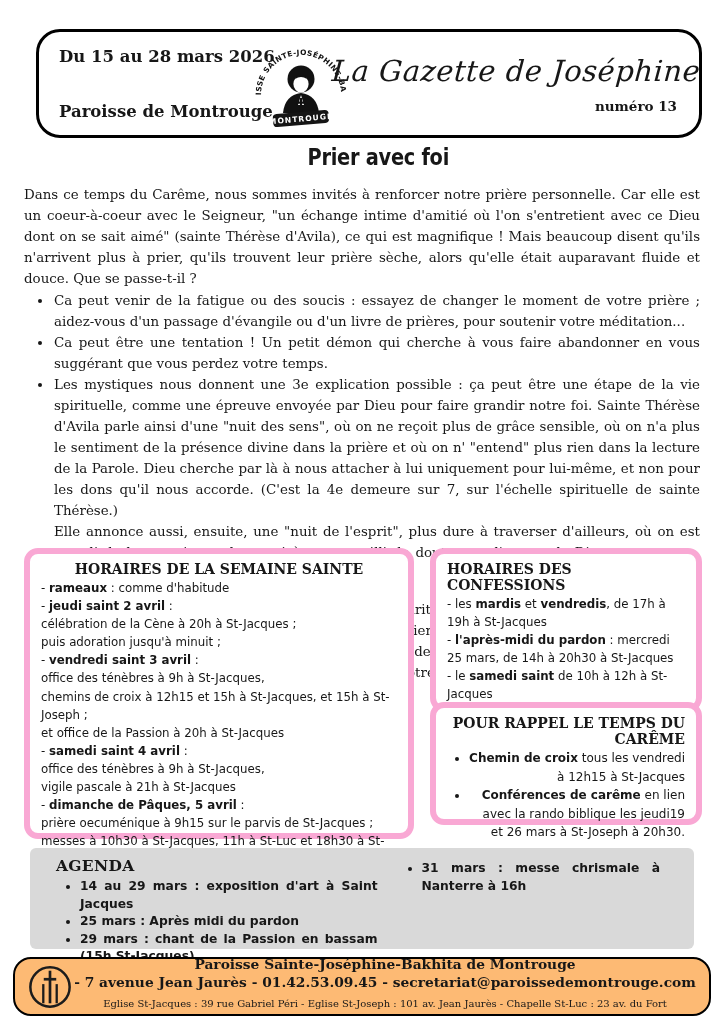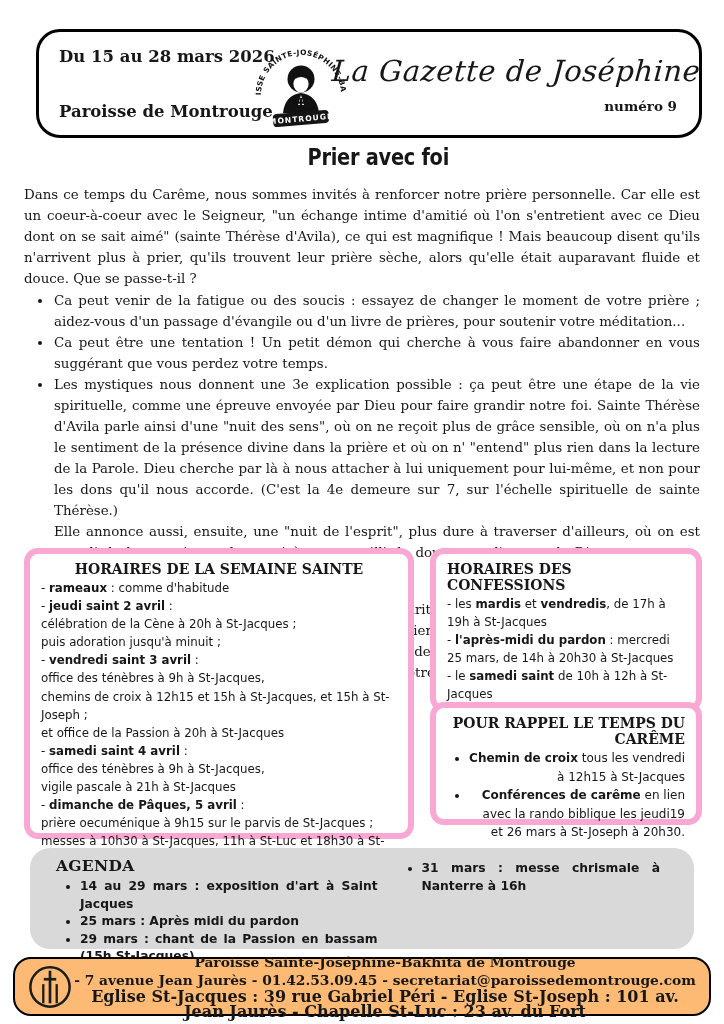--- a/index.html
+++ b/index.html
@@ -37,38 +37,38 @@
   .sbox .btitle{font-weight:bold;font-size:14px;margin-bottom:2px;}
   .btitle.centered{text-align:center;}
   .sbox .bline{font-family:"DejaVu Sans",sans-serif;font-size:11.8px;line-height:18.1px;}
   #box-semaine{left:24px;top:548px;width:390px;height:291px;}
   #box-confessions{left:430px;top:548px;width:272px;height:164px;}
   #box-careme{left:430px;top:702px;width:272px;height:123px;text-align:right;}
   #box-careme ul{margin:2px 0 0 0;padding-left:22px;}
   #box-careme li{font-family:"DejaVu Sans",sans-serif;font-size:12px;line-height:18.5px;}
 
   
-  .agenda{position:absolute;left:30px;top:848px;width:664px;height:101px;border-radius:20px;
+  .agenda{position:absolute;left:30px;top:848px;width:664px;height:101px;border-radius:6px;
           display:flex;padding:8px 20px 8px 26px;box-sizing:border-box;}
   .agenda-left{width:53%;}
   .agenda-title{font-weight:bold;font-size:15.5px;letter-spacing:.3px;}
   .agenda ul{margin:3px 0 0 0;padding-left:24px;}
   .agenda li{font-family:"DejaVu Sans",sans-serif;font-weight:bold;font-size:12.3px;
              line-height:17.5px;text-align:justify;padding-right:6px;}
   .agenda-right{width:47%;padding-top:4px;}
   .agenda-right ul{margin:0 8px 0 14px;}
 
   
   .footer-box{position:absolute;left:13px;top:957px;width:698px;height:59px;border:2.5px solid #000;
               border-radius:18px;box-sizing:border-box;display:flex;align-items:center;
               padding:2px 12px;background:#fdba74;}
   .footer-text{flex:1;text-align:center;}
   .footer-text .f1{font-weight:bold;font-size:13.8px;line-height:17.5px;}
   .footer-text .f2{font-weight:bold;font-size:13.8px;line-height:17.5px;}
-  .footer-text .f3{font-size:16px;line-height:15px;font-weight:bold;}
+  .footer-text .f3{font-size:10px;line-height:26px;}
   b{font-weight:bold;}
 </style>
 </head>
 <body>
 
 <div class="page">
 
   <div class="header-box">
     <div class="header-left">
       <div>Du 15 au 28 mars 2026</div>
@@ -93,21 +93,21 @@
         <rect x="45" y="66.5" width="10" height="2.2" fill="#111"></rect>
 
         <g transform="rotate(-5 50 84)">
           <rect x="22" y="77" width="56" height="13" rx="4" fill="#151515"></rect>
           <text x="50" y="86.5" text-anchor="middle" font-family="DejaVu Sans, sans-serif" font-size="7.6" font-weight="bold" fill="#fff" letter-spacing="1">MONTROUGE</text>
         </g>
       </svg>
     </div>
     <div class="header-right">
       <div class="gazette-title">La Gazette de Joséphine</div>
-      <div class="issue-num">numéro 9</div>
+      <div class="issue-num">numéro 13</div>
     </div>
   </div>
 
   <div class="article-title">
     <span>Prier avec foi</span>
   </div>
 
   <div class="article">
     <div>Dans ce temps du Carême, nous sommes invités à renforcer notre prière personnelle. Car elle est un coeur-à-coeur avec le Seigneur, "un échange intime d'amitié où l'on s'entretient avec ce Dieu dont on se sait aimé" (sainte Thérèse d'Avila), ce qui est magnifique ! Mais beaucoup disent qu'ils n'arrivent plus à prier, qu'ils trouvent leur prière sèche, alors qu'elle était auparavant fluide et douce. Que se passe-t-il ?</div>
     <ul>

